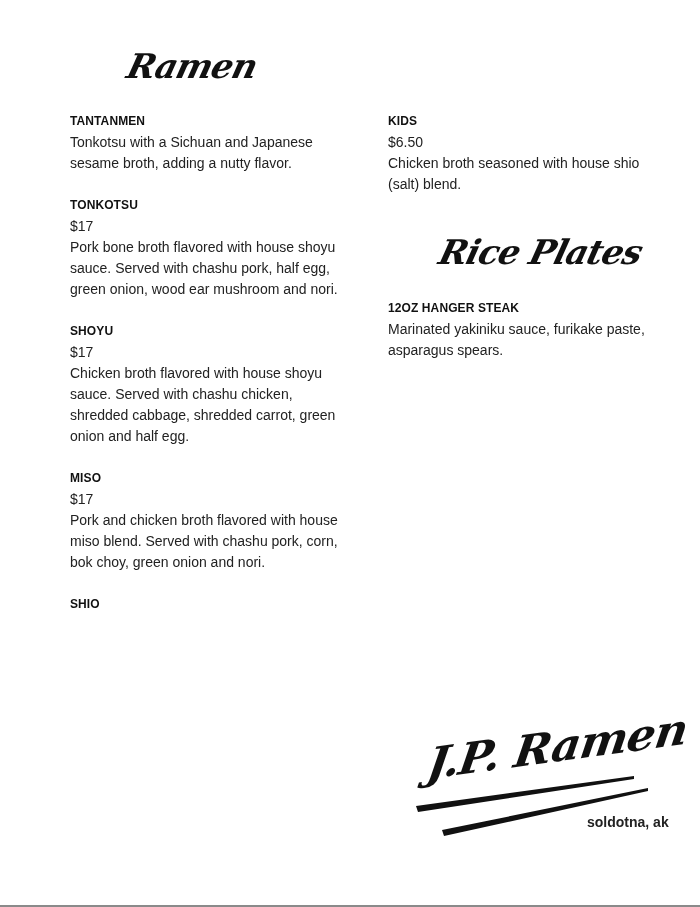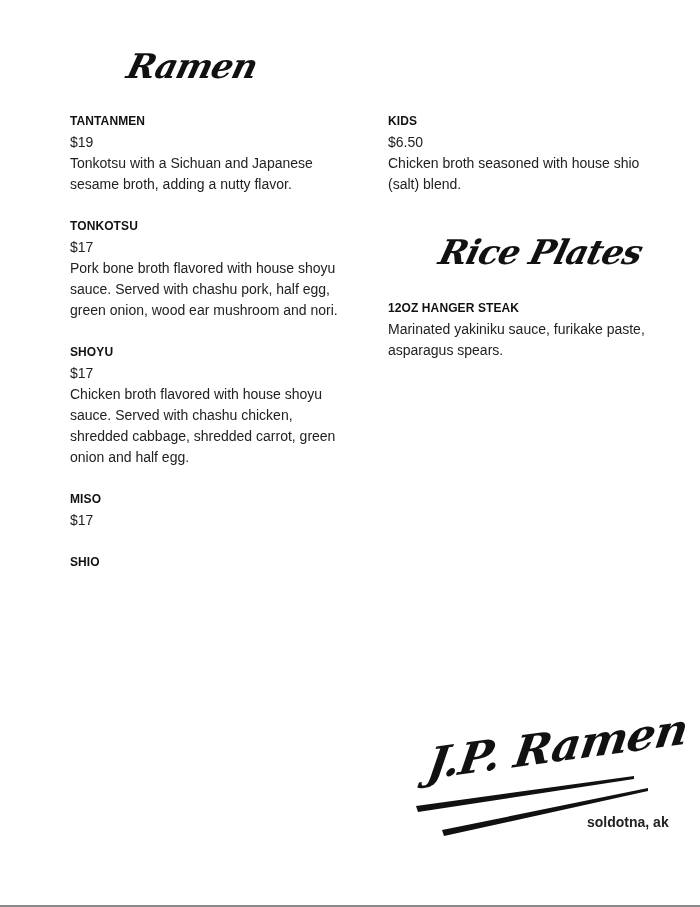--- a/index.html
+++ b/index.html
@@ -33,36 +33,36 @@
   .bottom-rule { position: absolute; left: 0; top: 905px; width: 700px; height: 2px; background: #8a8a8a; }
 </style>
 </head>
 <body>
 
 <div class="script-title" style="left:128px; top:46px; font-size:34px;">Ramen</div>
 
 <div class="col" style="left:70px; top:111px; width:270px;">
   <div class="item">
     <div class="item-name">TANTANMEN</div>
-    <div class="item-price">$19</div>
     <div class="item-desc">Tonkotsu with a Sichuan and Japanese sesame broth, adding a nutty flavor.</div>
   </div>
   <div class="item">
     <div class="item-name">TONKOTSU</div>
     <div class="item-price">$17</div>
     <div class="item-desc">Pork bone broth flavored with house shoyu sauce. Served with chashu pork, half egg, green onion, wood ear mushroom and nori.</div>
   </div>
   <div class="item">
     <div class="item-name">SHOYU</div>
     <div class="item-price">$17</div>
     <div class="item-desc">Chicken broth flavored with house shoyu sauce. Served with chashu chicken, shredded cabbage, shredded carrot, green onion and half egg.</div>
   </div>
   <div class="item">
     <div class="item-name">MISO</div>
     <div class="item-price">$17</div>
+    <div class="item-desc">Pork and chicken broth flavored with house miso blend. Served with chashu pork, corn, bok choy, green onion and nori.</div>
   </div>
   <div class="item">
     <div class="item-name">SHIO</div>
   </div>
 </div>
 
 <div class="col" style="left:388px; top:111px; width:270px;">
   <div class="item">
     <div class="item-name">KIDS</div>
     <div class="item-price">$6.50</div>

